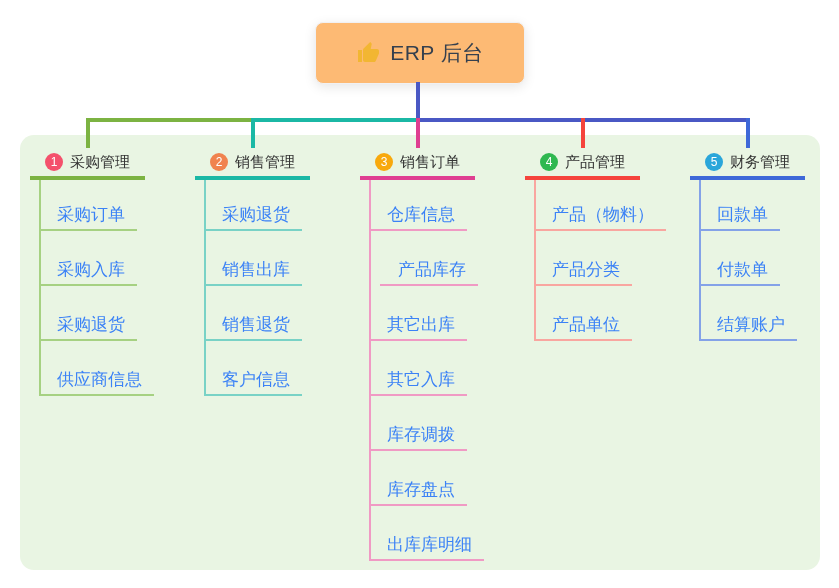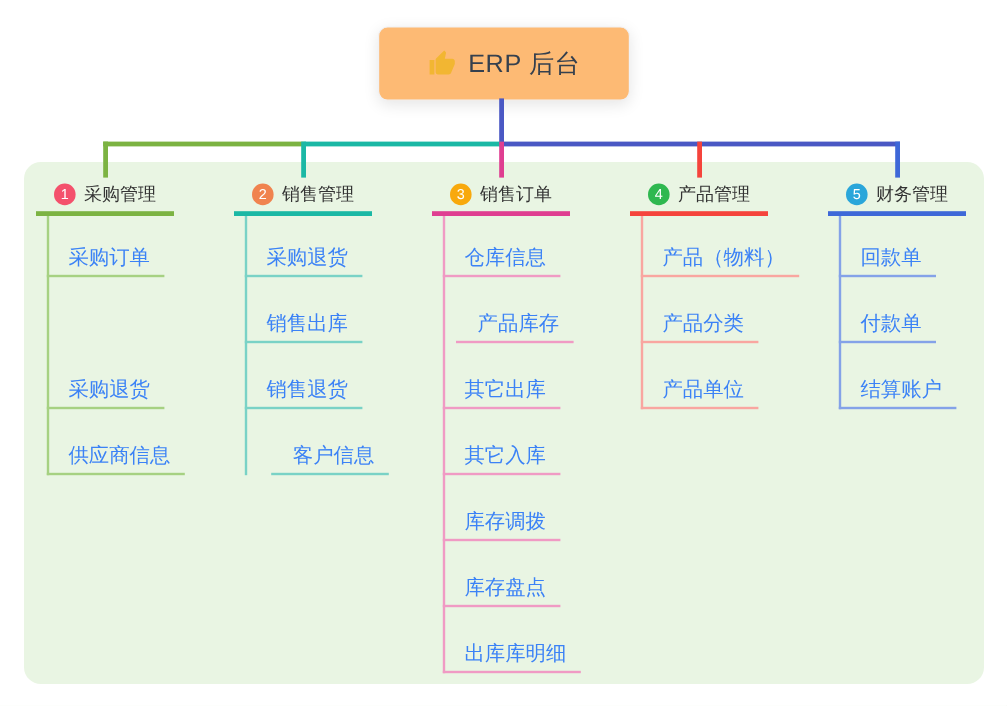--- a/index.html
+++ b/index.html
@@ -35,32 +35,33 @@
     <div class="hline" style="left: 85.5px; top: 118px; width: 167px; height: 4px; background: rgb(124, 179, 66);"></div>
     <div class="hline" style="left: 252.5px; top: 118px; width: 165px; height: 4px; background: rgb(27, 184, 165);"></div>
     <div class="hline" style="left: 417.5px; top: 118px; width: 332px; height: 4px; background: rgb(74, 88, 196);"></div>
     <div class="vline" style="left: 85.5px; top: 118px; width: 4px; height: 30px; background: rgb(124, 179, 66);"></div>
     <div class="branch-title" style="left: 30px; top: 148px; border-bottom: 4px solid rgb(124, 179, 66);">
       <div class="badge" style="background: rgb(244, 81, 108);">1</div>
       <div class="lbl">采购管理</div>
     </div>
     <div class="vline" style="left: 39px; top: 180px; width: 2px; height: 216px; background: rgb(166, 209, 130);"></div>
     <div class="child" style="left: 39px; top: 205px; border-bottom: 2px solid rgb(166, 209, 130);">采购订单</div>
+    <div class="child" style="left: 39px; top: 260px; border-bottom: 2px solid rgb(166, 209, 130);">采购入库</div>
     <div class="child" style="left: 39px; top: 315px; border-bottom: 2px solid rgb(166, 209, 130);">采购退货</div>
     <div class="child" style="left: 39px; top: 370px; border-bottom: 2px solid rgb(166, 209, 130);">供应商信息</div>
     <div class="vline" style="left: 250.5px; top: 118px; width: 4px; height: 30px; background: rgb(27, 184, 165);"></div>
     <div class="branch-title" style="left: 195px; top: 148px; border-bottom: 4px solid rgb(27, 184, 165);">
       <div class="badge" style="background: rgb(240, 131, 79);">2</div>
       <div class="lbl">销售管理</div>
     </div>
     <div class="vline" style="left: 204px; top: 180px; width: 2px; height: 216px; background: rgb(121, 210, 198);"></div>
     <div class="child" style="left: 204px; top: 205px; border-bottom: 2px solid rgb(121, 210, 198);">采购退货</div>
     <div class="child" style="left: 204px; top: 260px; border-bottom: 2px solid rgb(121, 210, 198);">销售出库</div>
     <div class="child" style="left: 204px; top: 315px; border-bottom: 2px solid rgb(121, 210, 198);">销售退货</div>
-    <div class="child" style="left: 204px; top: 370px; border-bottom: 2px solid rgb(121, 210, 198); margin-left: 22px;">客户信息</div>
+    <div class="child" style="left: 204px; top: 370px; border-bottom: 2px solid rgb(121, 210, 198);">客户信息</div>
     <div class="vline" style="left: 415.5px; top: 118px; width: 4px; height: 30px; background: rgb(223, 62, 145);"></div>
     <div class="branch-title" style="left: 360px; top: 148px; border-bottom: 4px solid rgb(223, 62, 145);">
       <div class="badge" style="background: rgb(248, 169, 13);">3</div>
       <div class="lbl">销售订单</div>
     </div>
     <div class="vline" style="left: 369px; top: 180px; width: 2px; height: 381px; background: rgb(240, 154, 196);"></div>
     <div class="child" style="left: 369px; top: 205px; border-bottom: 2px solid rgb(240, 154, 196);">仓库信息</div>
     <div class="child" style="left: 380px; top: 260px; border-bottom: 2px solid rgb(240, 154, 196);">产品库存</div>
     <div class="child" style="left: 369px; top: 315px; border-bottom: 2px solid rgb(240, 154, 196);">其它出库</div>
     <div class="child" style="left: 369px; top: 370px; border-bottom: 2px solid rgb(240, 154, 196);">其它入库</div>

